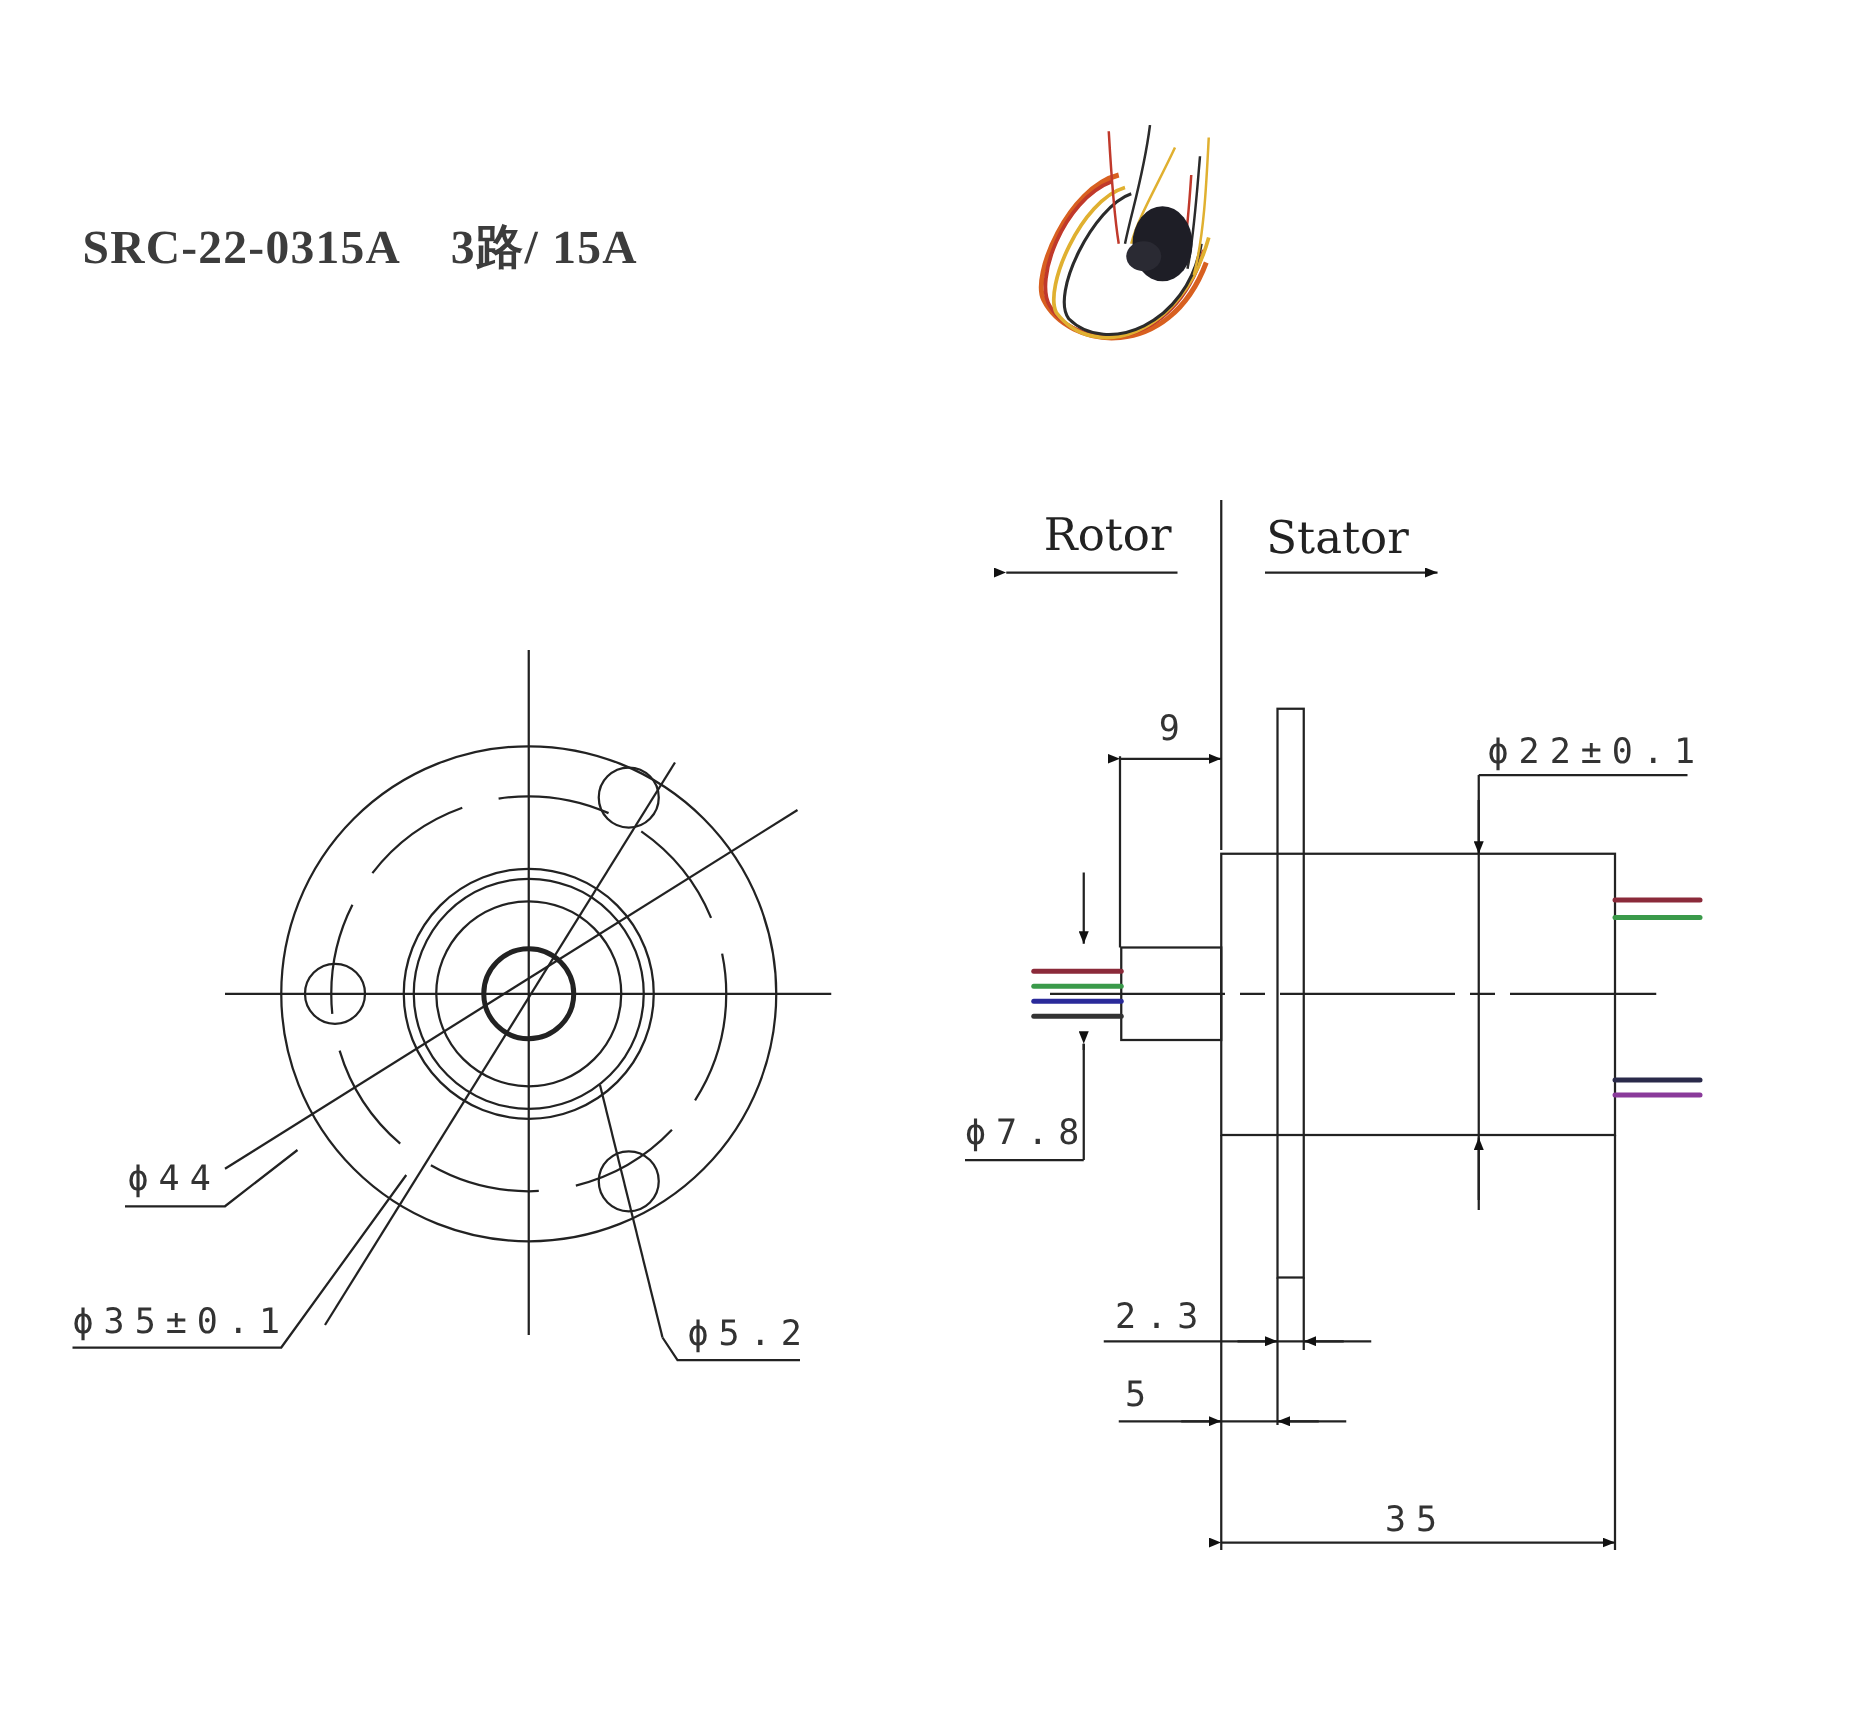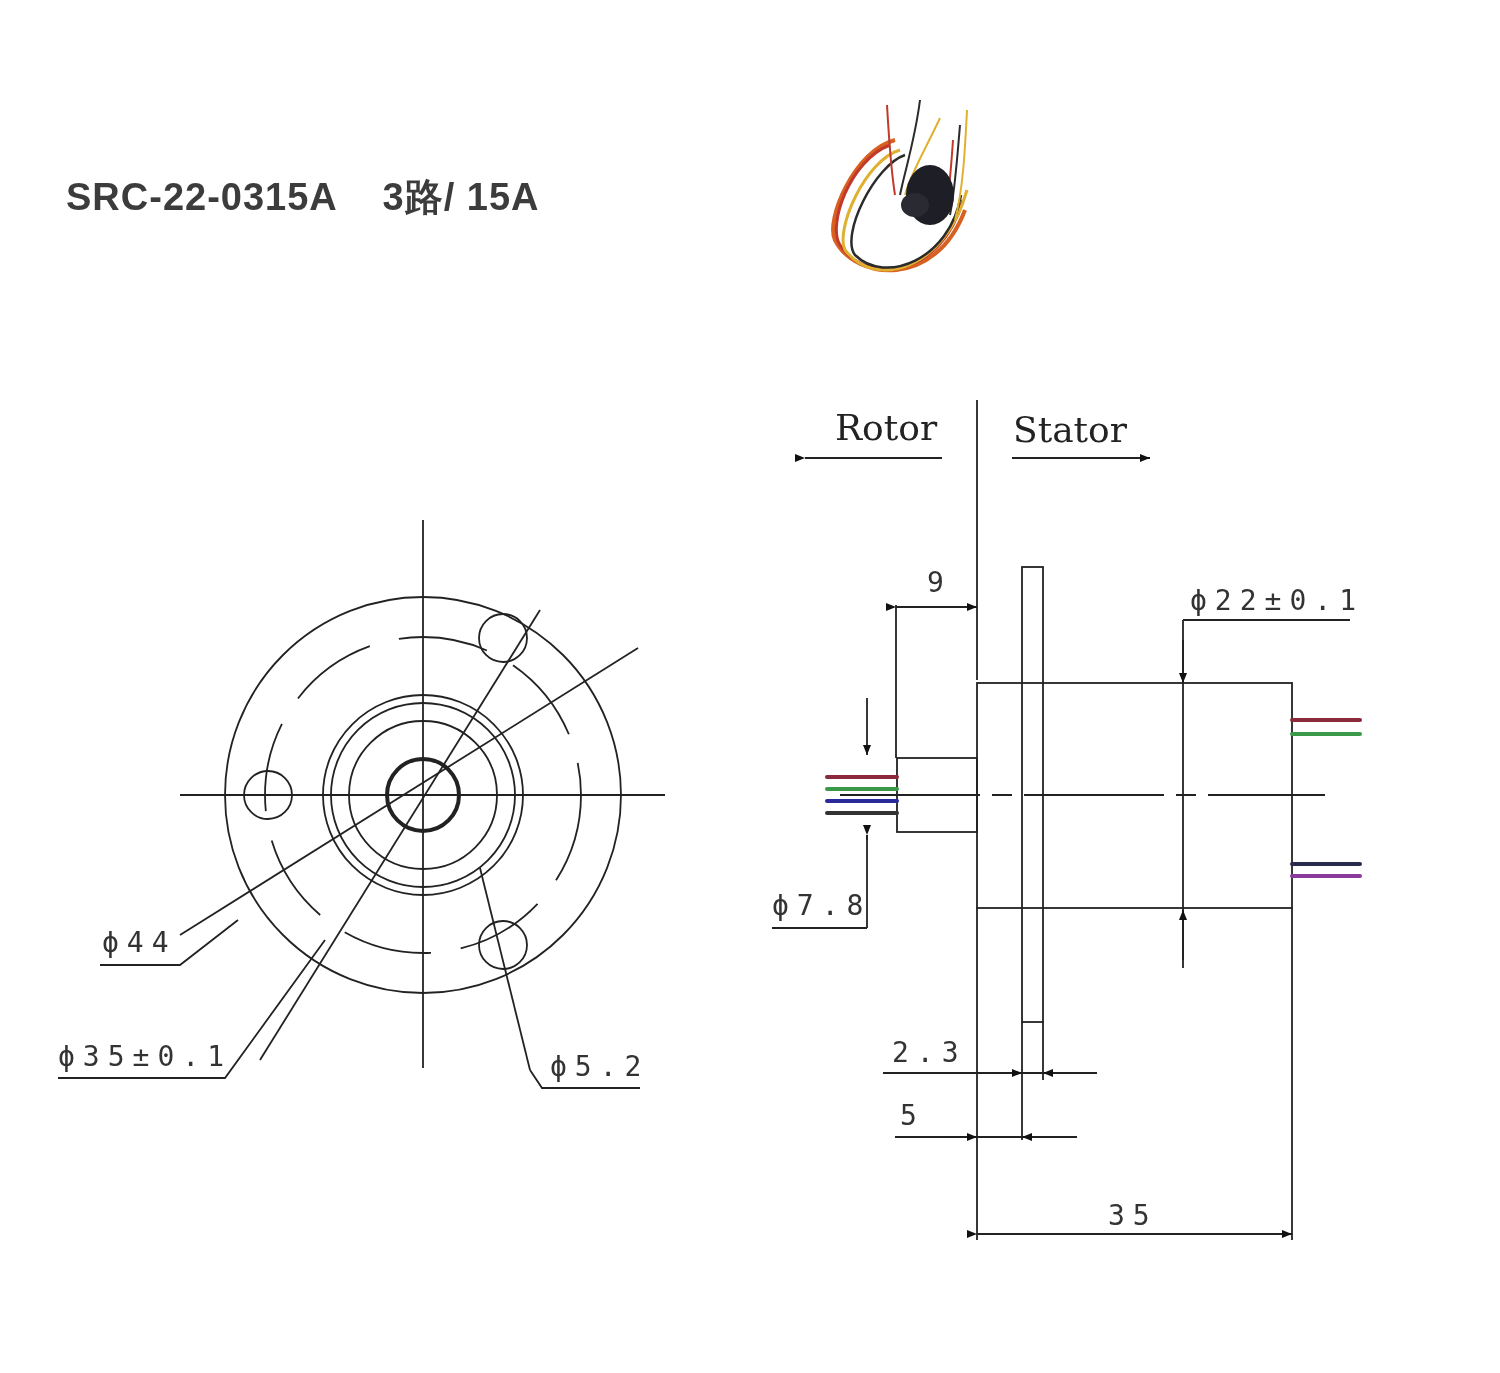--- a/index.html
+++ b/index.html
@@ -1,17 +1,17 @@
 <!DOCTYPE html>
 <html><head>
 <meta charset="utf-8">
 <style>
   html,body{margin:0;padding:0;background:#ffffff;}
   body{width:1500px;height:1373px;position:relative;overflow:hidden;font-family:"DejaVu Sans",sans-serif;}
-  .title{position:absolute;left:66px;top:172px;font-family:Liberation Sans, sans-serif;font-weight:bold;font-size:38px;color:#3c3c3c;letter-spacing:1px;white-space:pre;}
+  .title{position:absolute;left:66px;top:172px;font-family:Liberation Serif, serif;font-weight:bold;font-size:38px;color:#3c3c3c;letter-spacing:1px;white-space:pre;}
   .photo{position:absolute;left:815px;top:100px;width:170px;height:200px;}
   svg.drw{position:absolute;left:0;top:0;}
   .lbl{font-family:"DejaVu Sans Mono",monospace;font-size:28px;fill:#333;letter-spacing:8px;}
   .lbl2{font-family:"DejaVu Serif",serif;font-size:36px;fill:#222;}
 </style>
 </head>
 <body>
 
 <div class="title">SRC-22-0315A    3路/ 15A</div>
 

